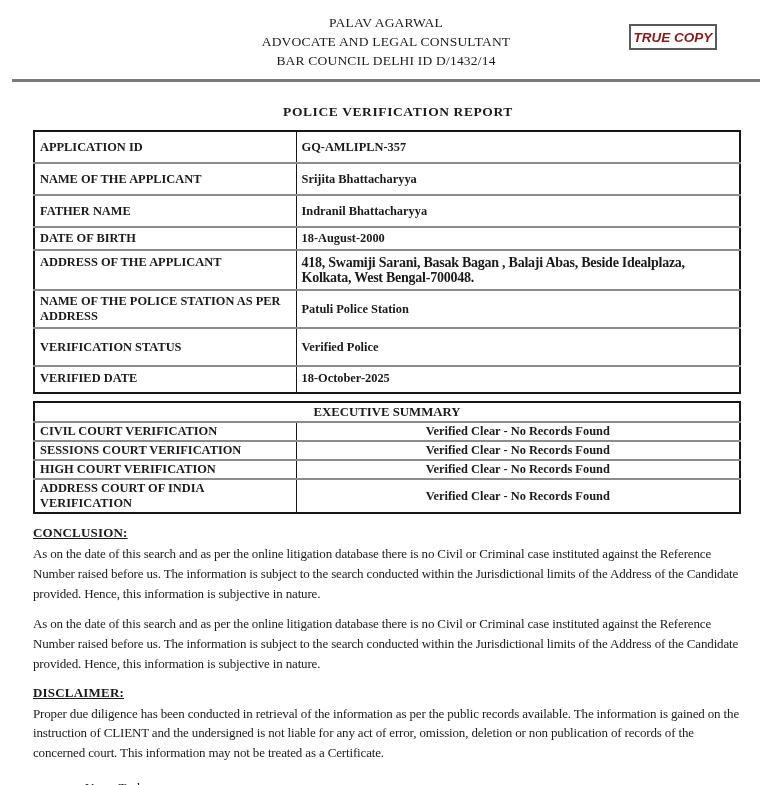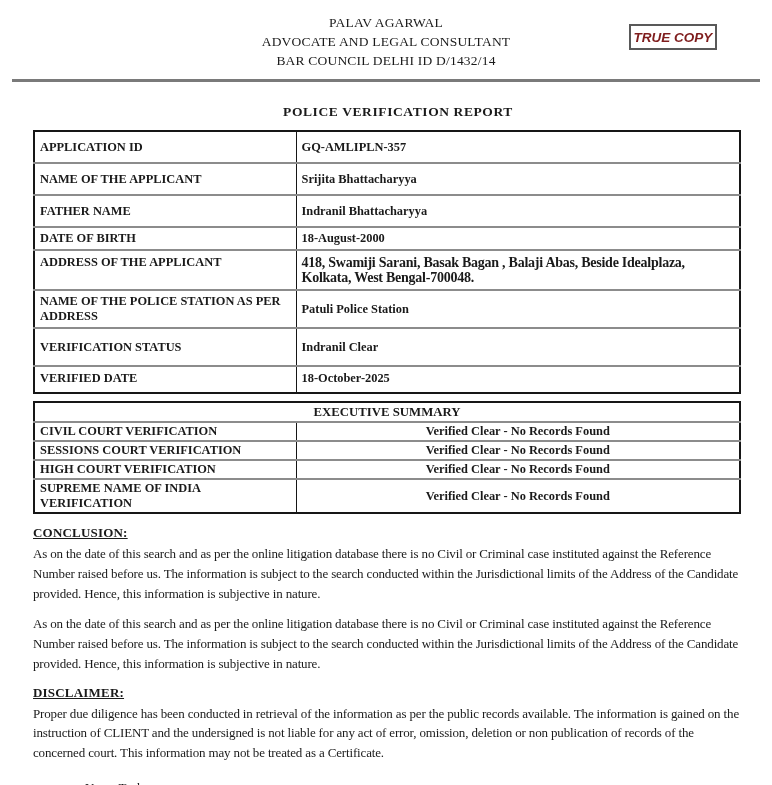--- a/index.html
+++ b/index.html
@@ -115,21 +115,21 @@
     <tr class="r-addr">
       <td class="lbl">ADDRESS OF THE APPLICANT</td>
       <td class="val">418, Swamiji Sarani, Basak Bagan , Balaji Abas, Beside Idealplaza, Kolkata, West Bengal-700048.</td>
     </tr>
     <tr class="r-station">
       <td class="lbl">NAME OF THE POLICE STATION AS PER ADDRESS</td>
       <td class="val">Patuli Police Station</td>
     </tr>
     <tr class="r-status">
       <td class="lbl">VERIFICATION STATUS</td>
-      <td class="val">Indranil Clear</td>
+      <td class="val">Verified Police</td>
     </tr>
     <tr class="r-vdate">
       <td class="lbl">VERIFIED DATE</td>
       <td class="val">18-October-2025</td>
     </tr>
   </tbody>
     </table>
 
   <table class="doc-table exec-table">
     <tbody>
@@ -142,21 +142,21 @@
     </tr>
     <tr>
       <td class="lbl">SESSIONS COURT VERIFICATION</td>
       <td class="val">Verified Clear - No Records Found</td>
     </tr>
     <tr>
       <td class="lbl">HIGH COURT VERIFICATION</td>
       <td class="val">Verified Clear - No Records Found</td>
     </tr>
     <tr>
-      <td class="lbl">SUPREME NAME OF INDIA VERIFICATION</td>
+      <td class="lbl">ADDRESS COURT OF INDIA VERIFICATION</td>
       <td class="val">Verified Clear - No Records Found</td>
     </tr>
   </tbody>
     </table>
 
   <div class="section">
     <h3>CONCLUSION:</h3>
     <p>As on the date of this search and as per the online litigation database there is no Civil or Criminal case instituted against the Reference Number raised before us. The information is subject to the search conducted within the Jurisdictional limits of the Address of the Candidate provided. Hence, this information is subjective in nature.</p>
   </div>
 

